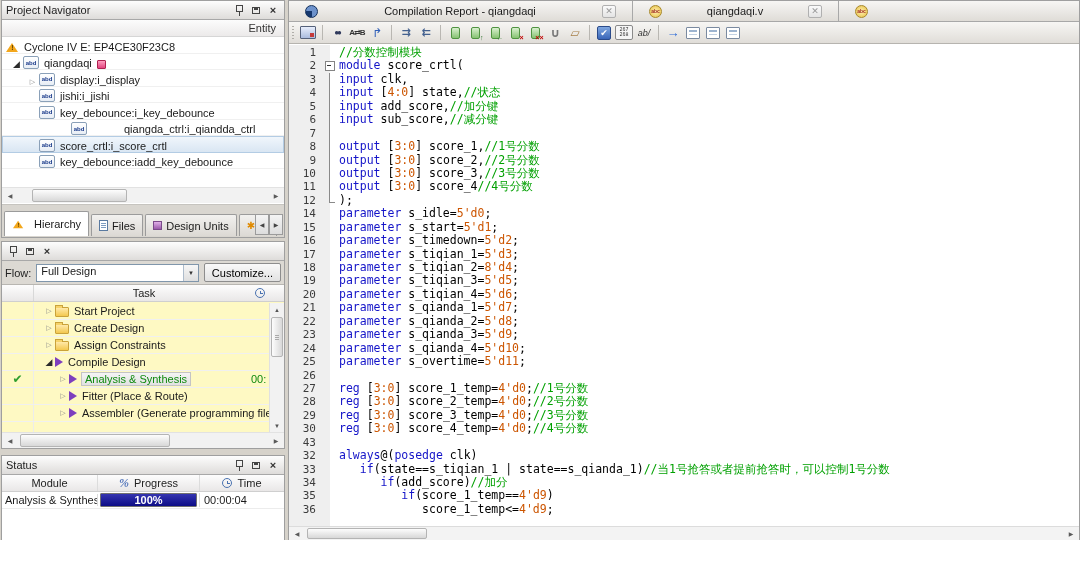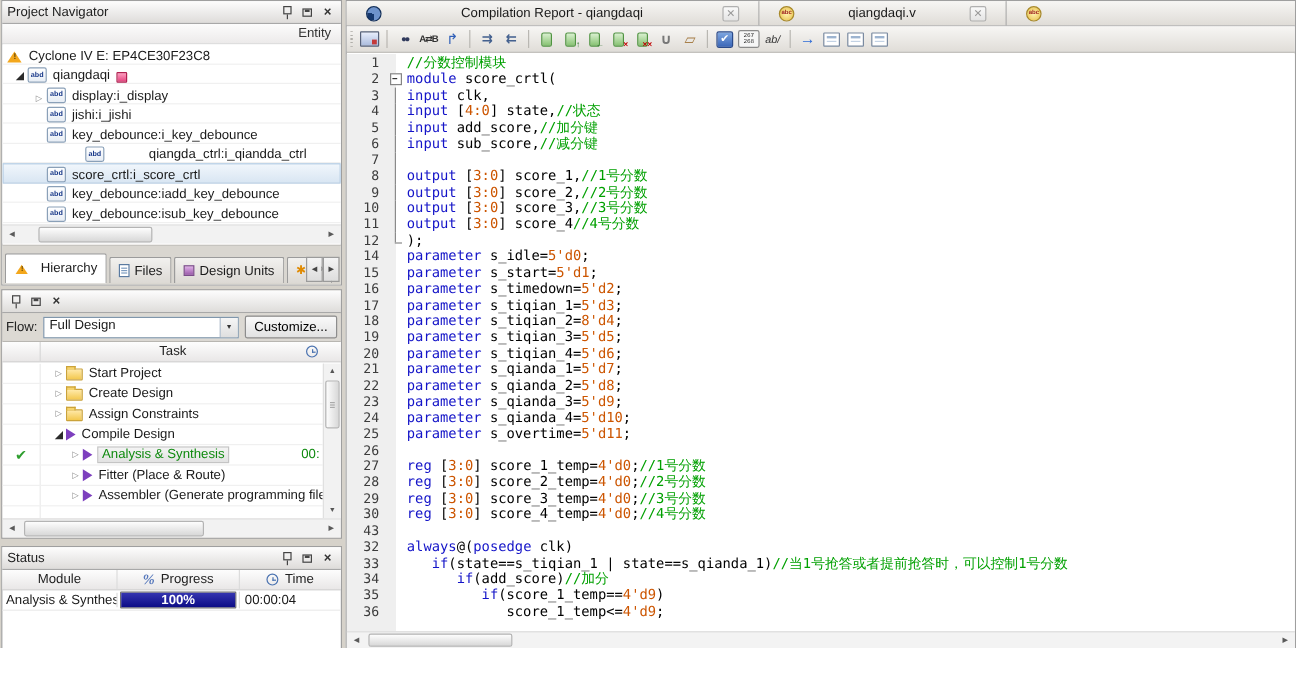--- a/index.html
+++ b/index.html
@@ -75,21 +75,21 @@
   
   .flowrow{height:23px;display:flex;align-items:center;padding:0 3px;gap:5px;background:#dcd9d3}
   .flowlabel{color:#222}
   .combo{flex:1;height:18px;background:#fff;border:1px solid #8096ab;display:flex;}
   .combo-text{flex:1;padding-left:4px;white-space:nowrap;overflow:hidden}
   .combo-btn{width:15px;height:100%;border-left:1px solid #aebccb;background:linear-gradient(#f6f6f6,#dfdfdf);
              font-size:6px;display:flex;align-items:center;justify-content:center;color:#333;flex:none}
   .btn{height:19px;padding:0 7px;border:1px solid #8d8d8d;border-radius:2px;font-family:inherit;font-size:11px;
        background:linear-gradient(#f9f9f9,#e2e2e2)}
 
-  .ttable{position:absolute;left:0;right:0;top:42px;bottom:16px;background:#ffffff;border-top:1px solid #b8b6b1}
+  .ttable{position:absolute;left:0;right:0;top:42px;bottom:16px;background:#fef9c3;border-top:1px solid #b8b6b1}
   .thead{height:17px;background:linear-gradient(#fdfdfd,#e9e7e7);border-bottom:1px solid #cfcfcf;position:relative}
   .thead::before{content:"";position:absolute;left:31px;top:0;bottom:0;width:1px;background:#d8d8d8}
   .thead-task{position:absolute;left:36px;right:34px;top:2px;text-align:center;color:#222}
   .clock{width:10px;height:10px;border:1px solid #4a72b0;border-radius:50%;position:relative;flex:none;display:inline-block}
   .clock::after{content:"";position:absolute;left:4px;top:2px;width:1px;height:3px;background:#4a72b0}
   .clock::before{content:"";position:absolute;left:4px;top:4px;width:3px;height:1px;background:#4a72b0}
   .thead .clock{position:absolute;right:19px;top:3px}
   .tbody{position:absolute;top:18px;left:0;right:15px;bottom:0;overflow:hidden}
   .tbody::before{content:"";position:absolute;left:31px;top:0;bottom:0;width:1px;background:#ececec}
   .trw{height:17px;display:flex;align-items:center;border-bottom:1px solid #f0f0f0;position:relative;white-space:nowrap}
@@ -253,25 +253,20 @@
           </div>
           <div class="trow sel" style="padding-left: 24px;">
             <span class="arrow"></span>
             <span class="abd">abd</span>
             <span class="tlabel">score_crtl:i_score_crtl</span>
           </div>
           <div class="trow" style="padding-left: 24px;">
             <span class="arrow"></span>
             <span class="abd">abd</span>
             <span class="tlabel">key_debounce:iadd_key_debounce</span>
-          </div>
-          <div class="trow" style="padding-left: 24px;">
-            <span class="arrow"></span>
-            <span class="abd">abd</span>
-            <span class="tlabel">key_debounce:isub_key_debounce</span>
           </div>
         </div>
       <div class="hscroll tree-hs">
         <span class="hs-btn hs-left">◀</span>
         <span class="hs-thumb"></span>
         <span class="hs-btn hs-right">▶</span>
       </div>
       <div class="nav-tabs">
         <span id="navtabs-holder" style="display:flex;align-items:flex-end">
             <div class="ntab active">

